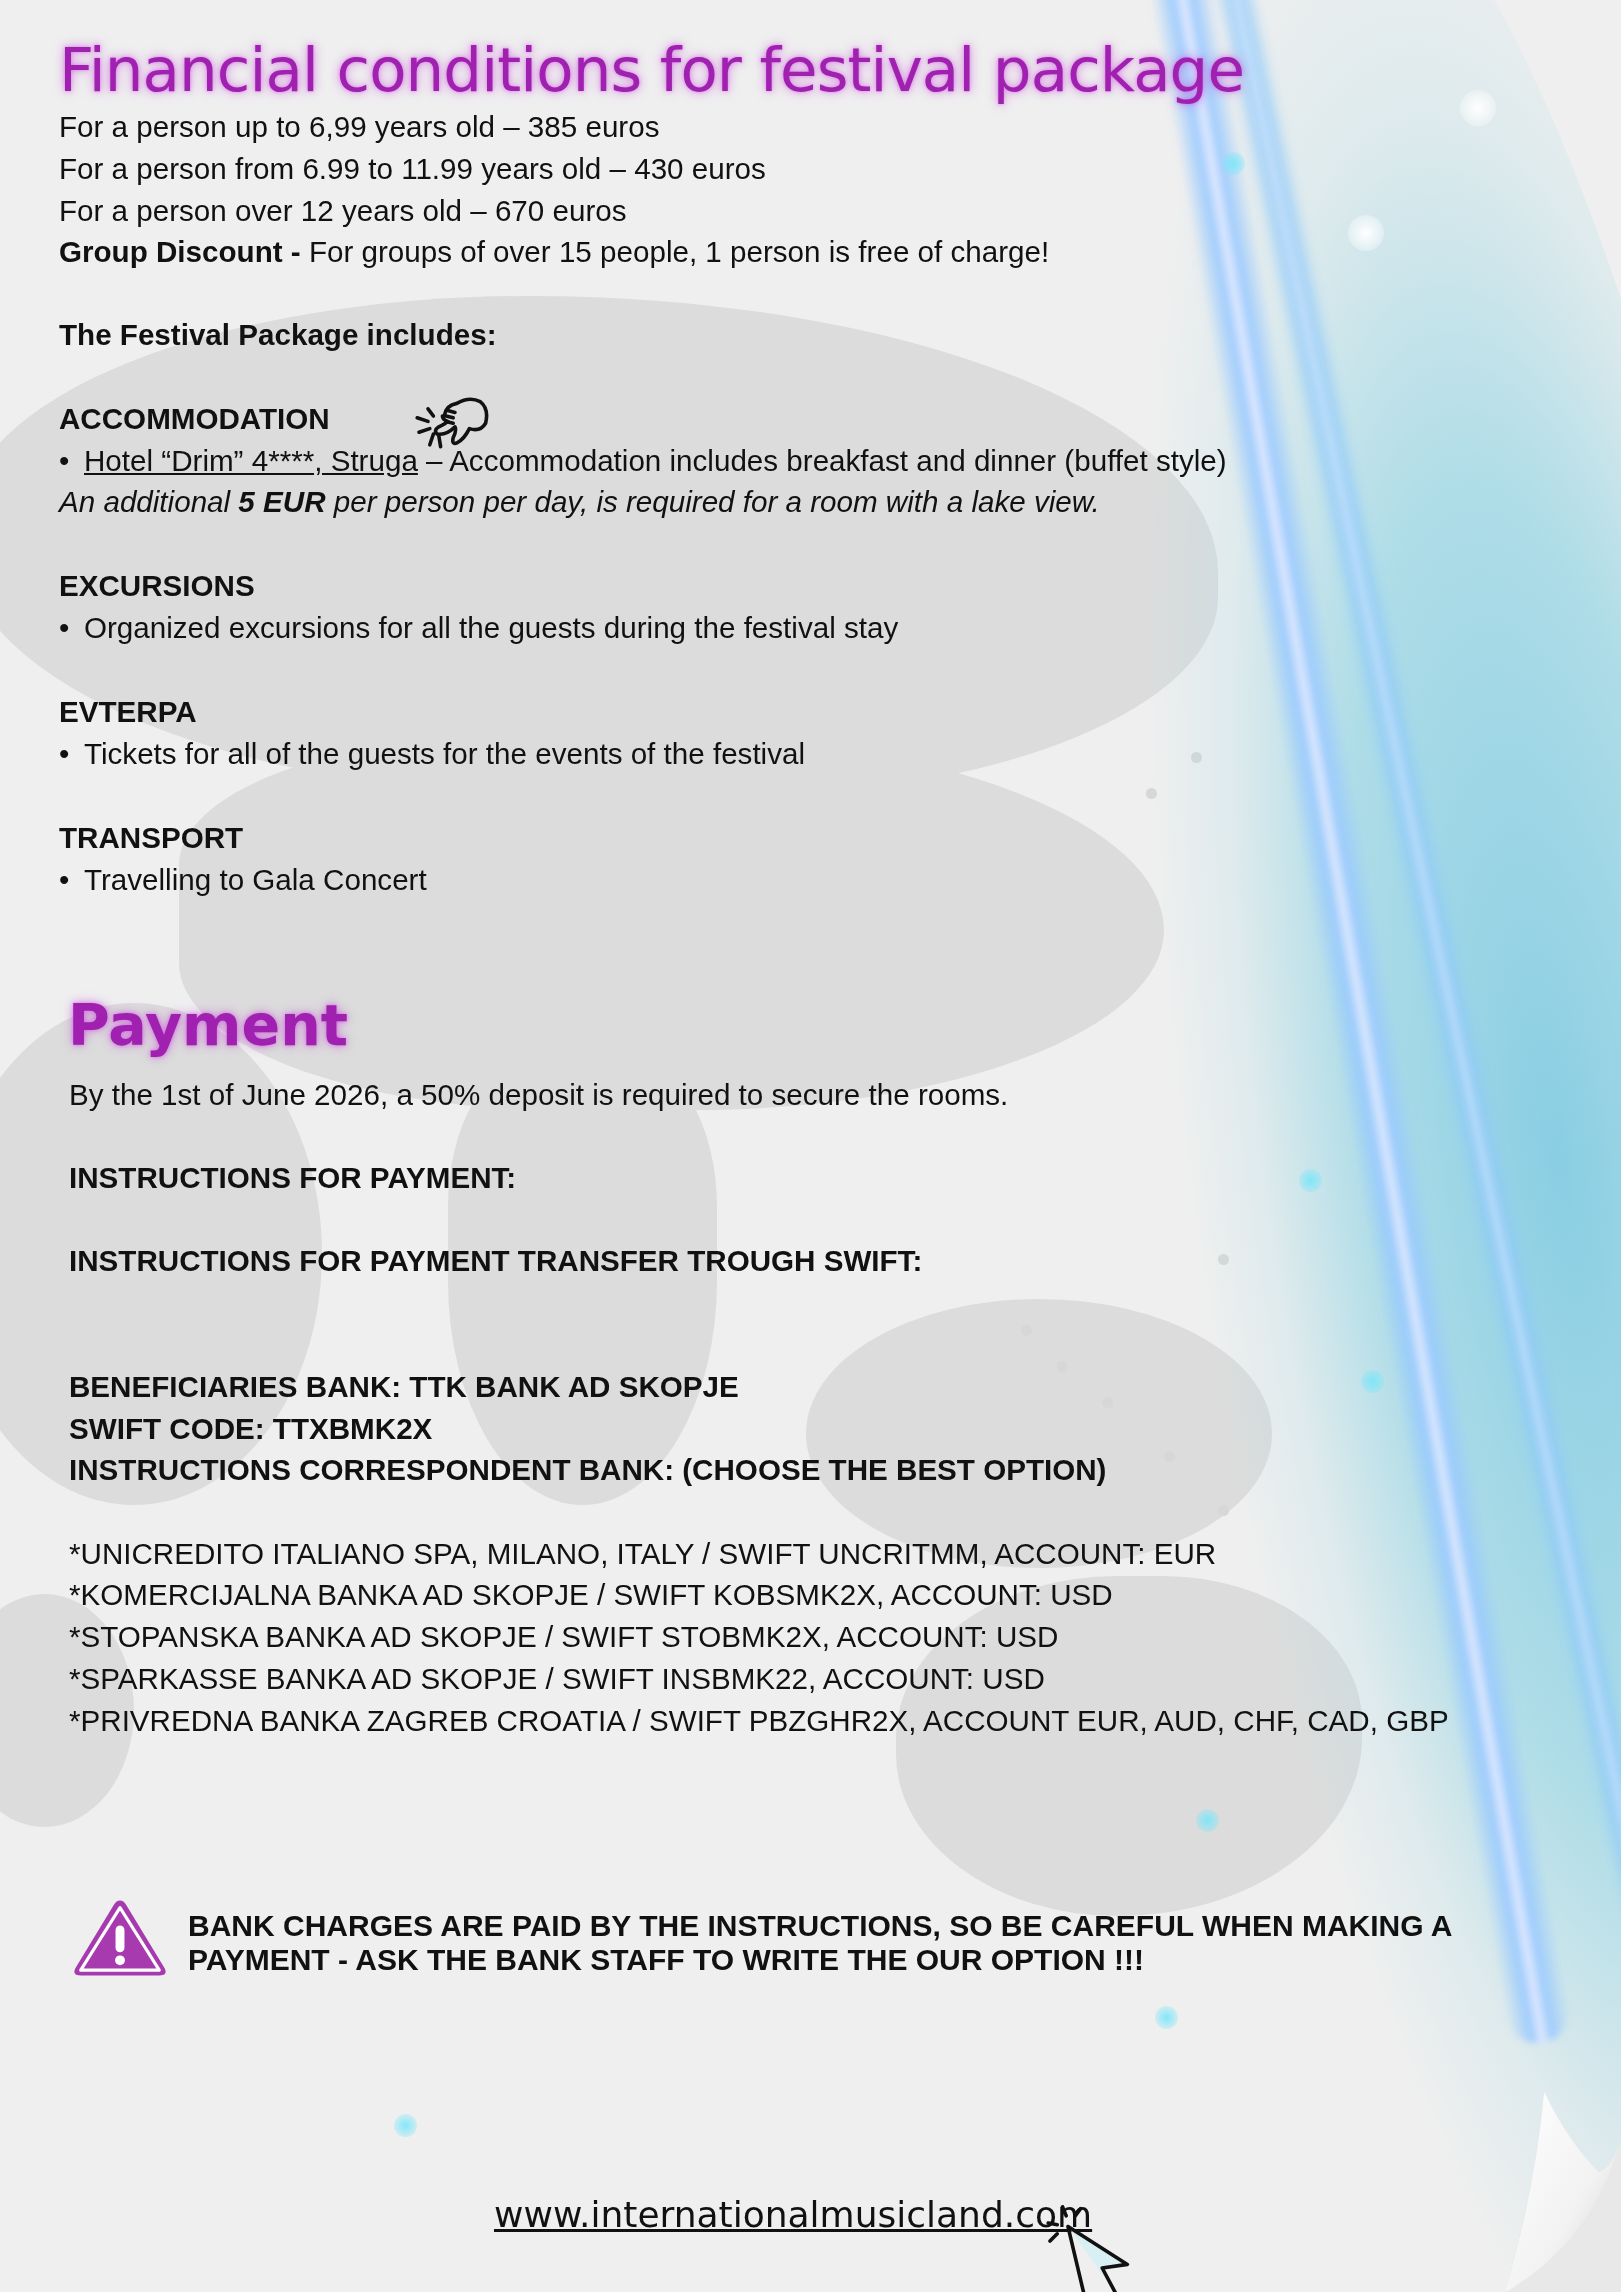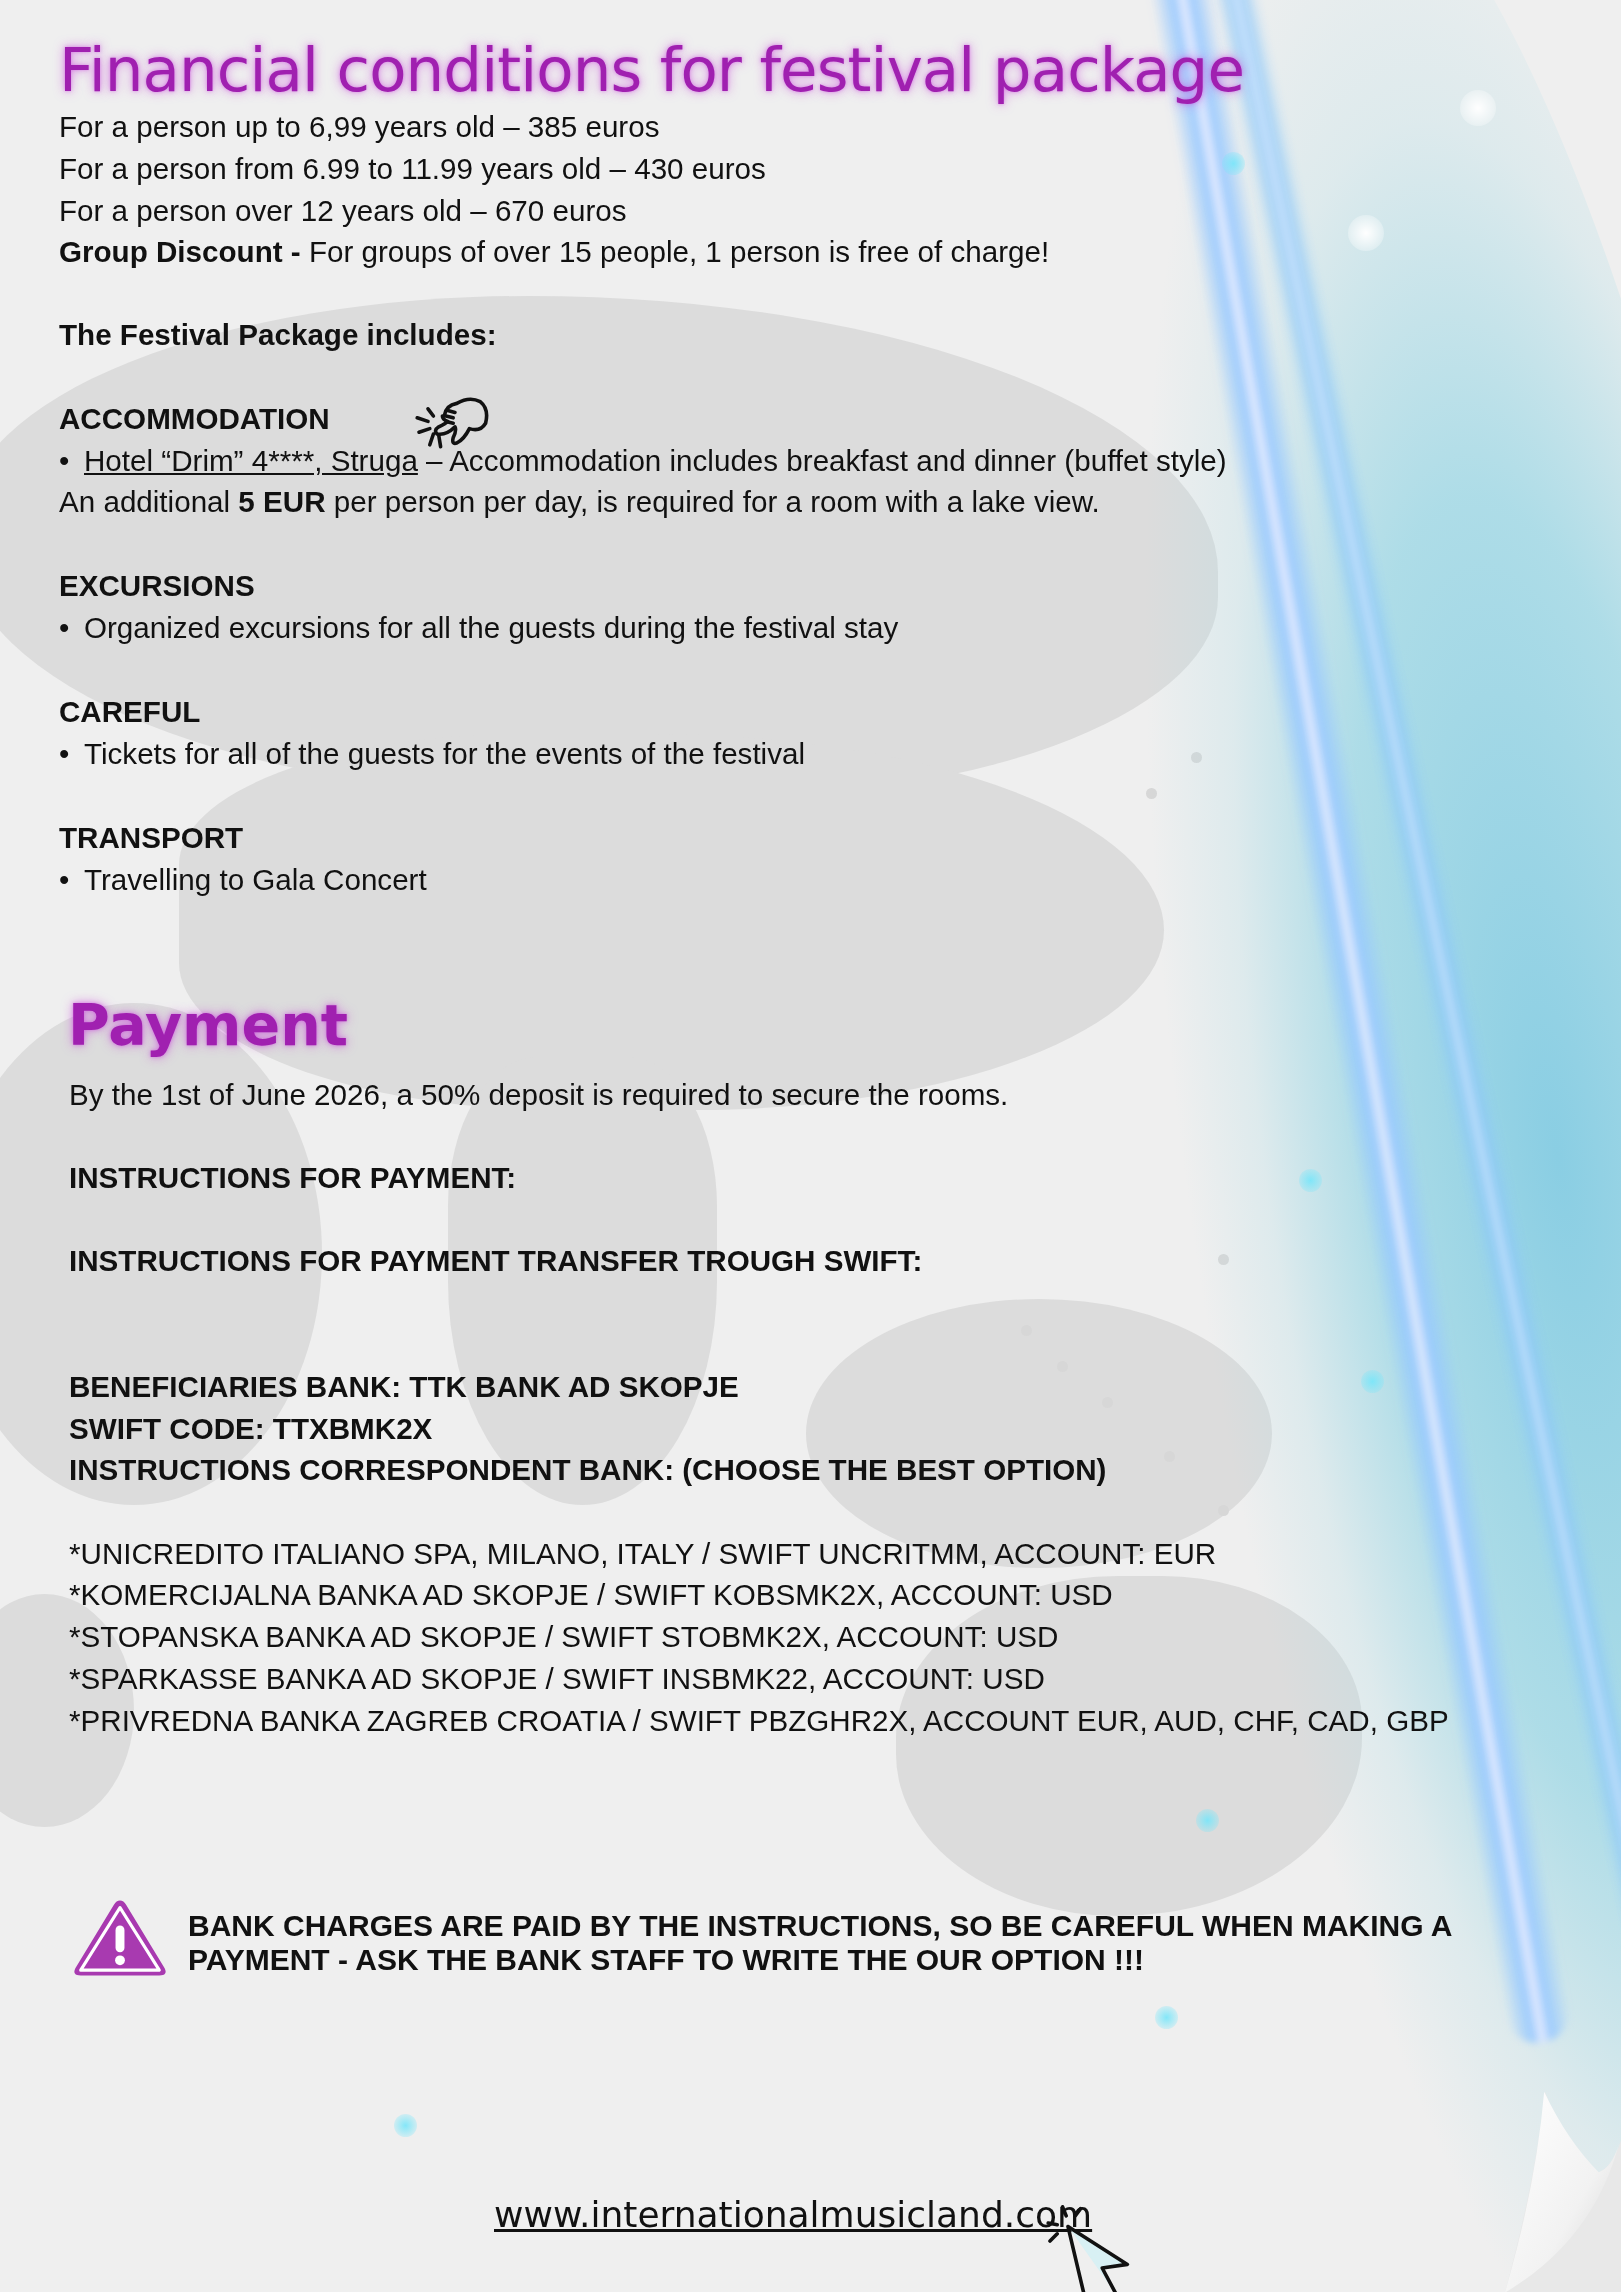--- a/index.html
+++ b/index.html
@@ -140,28 +140,28 @@
   <svg class="hand-icon" viewBox="0 0 90 70">
     <g fill="none" stroke="#111" stroke-width="4" stroke-linecap="round" stroke-linejoin="round">
       <path d="M38 30 Q40 18 52 16 Q66 8 78 14 Q88 22 84 38 Q78 48 66 44 Q60 56 52 60 Q46 62 48 54 Q52 46 50 42 Q40 52 30 50 Q26 46 32 42 Q40 38 42 36 Q36 34 36 30 Z"></path>
       <path d="M42 24 L50 26 M40 30 L48 32 M40 36 L48 38"></path>
       <path d="M20 36 L8 32 M22 44 L10 48 M26 50 L22 62 M32 52 L34 64 M26 30 L20 22"></path>
     </g>
   </svg>
   <div class="line bullet-line" style="top:441px;">
     <span class="link">Hotel “Drim” 4****, Struga</span><span> – Accommodation includes breakfast and dinner (buffet style)</span>
   </div>
-  <div class="line" style="top:482px;">
+  <div class="line" style="top:482px;font-style:italic;">
     <span>An additional </span><span class="bold">5 EUR</span><span> per person per day, is required for a room with a lake view.</span>
   </div>
 
   <div class="line bold" style="top:566px;">EXCURSIONS</div>
   <div class="line bullet-line" style="top:608px;">Organized excursions for all the guests during the festival stay</div>
 
-  <div class="line bold" style="top:692px;">CAREFUL</div>
+  <div class="line bold" style="top:692px;">EVTERPA</div>
   <div class="line bullet-line" style="top:734px;">Tickets for all of the guests for the events of the festival</div>
 
   <div class="line bold" style="top:818px;">TRANSPORT</div>
   <div class="line bullet-line" style="top:860px;">Travelling to Gala Concert</div>
 
   <h2 class="pay-title">Payment</h2>
   <div class="line pline" style="top:1075px;">By the 1st of June 2026, a 50% deposit is required to secure the rooms.</div>
   <div class="line pline bold" style="top:1158px;">INSTRUCTIONS FOR PAYMENT:</div>
 
   <div class="line pline bold" style="top:1241px;">INSTRUCTIONS FOR PAYMENT TRANSFER TROUGH SWIFT:</div>

